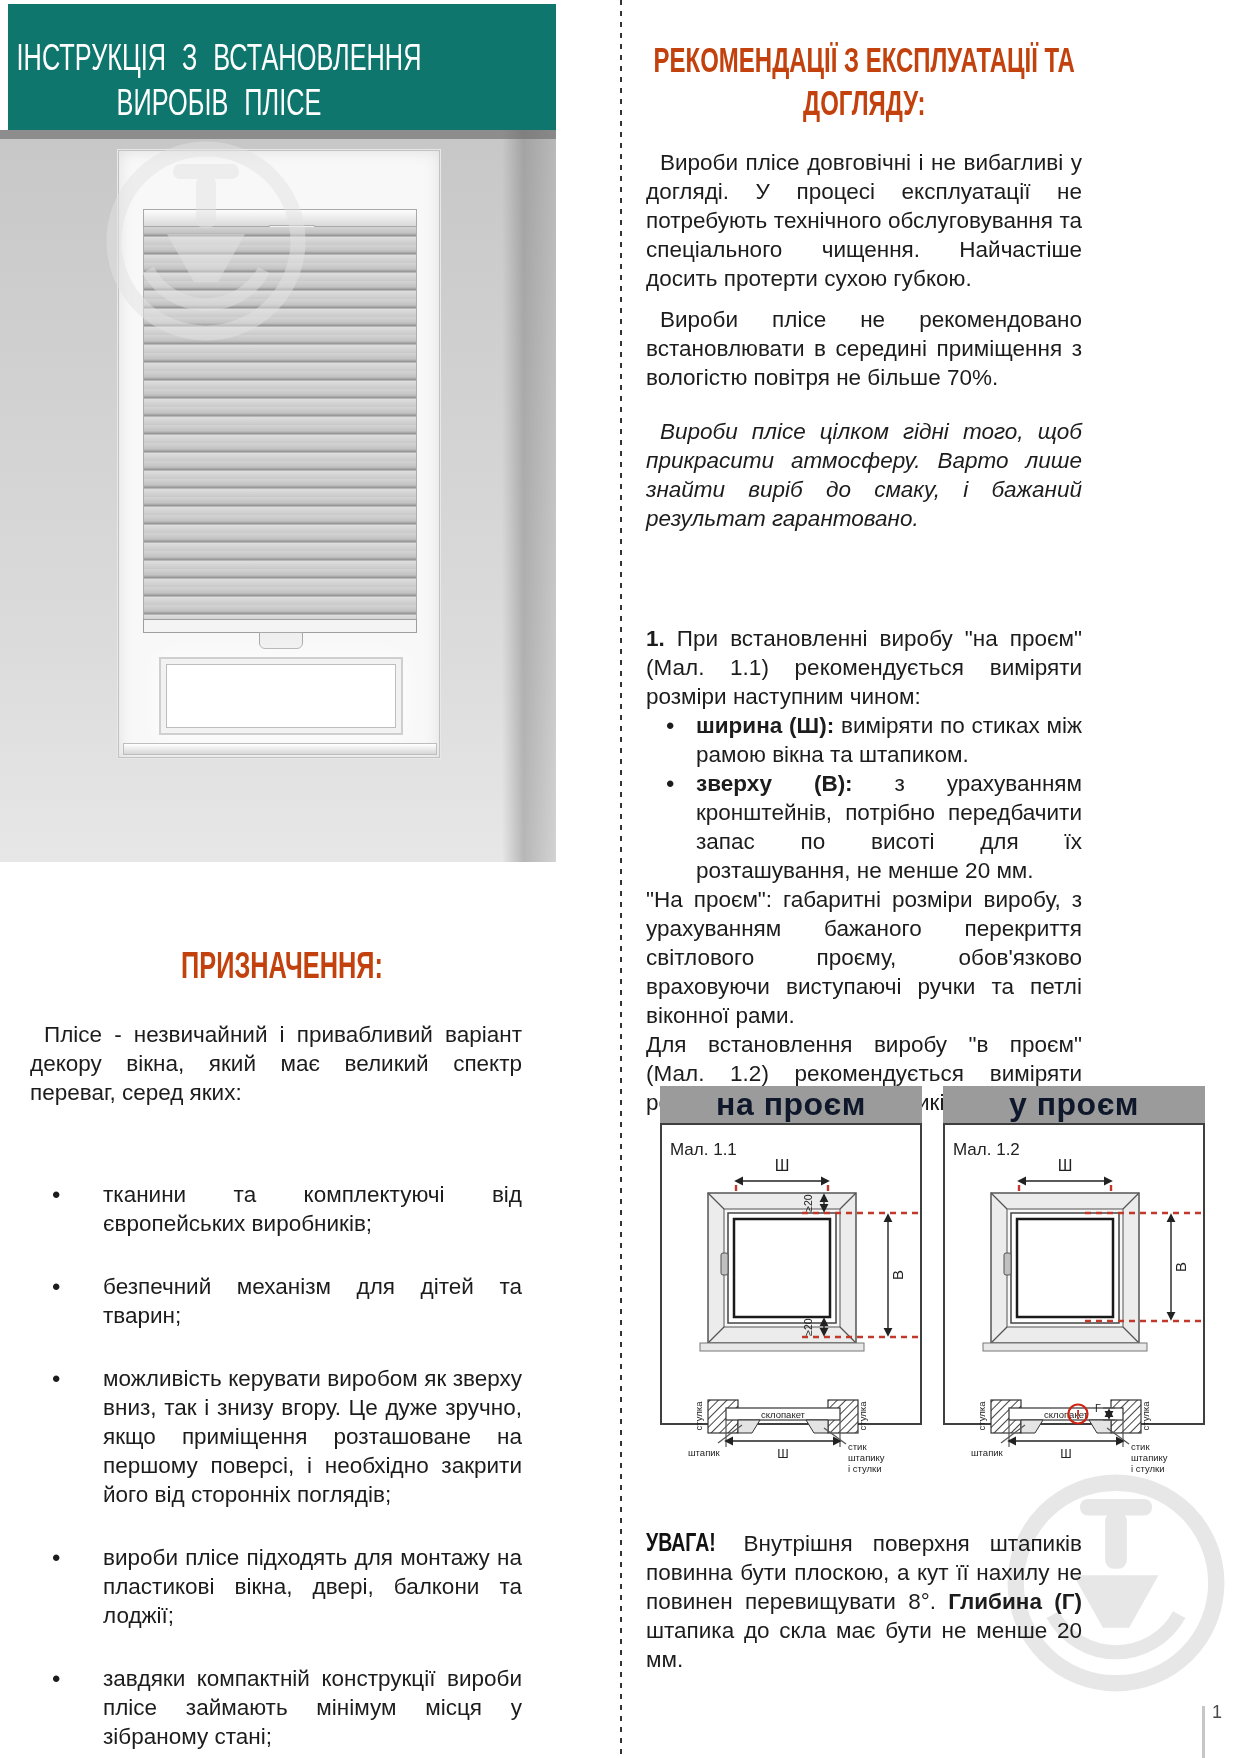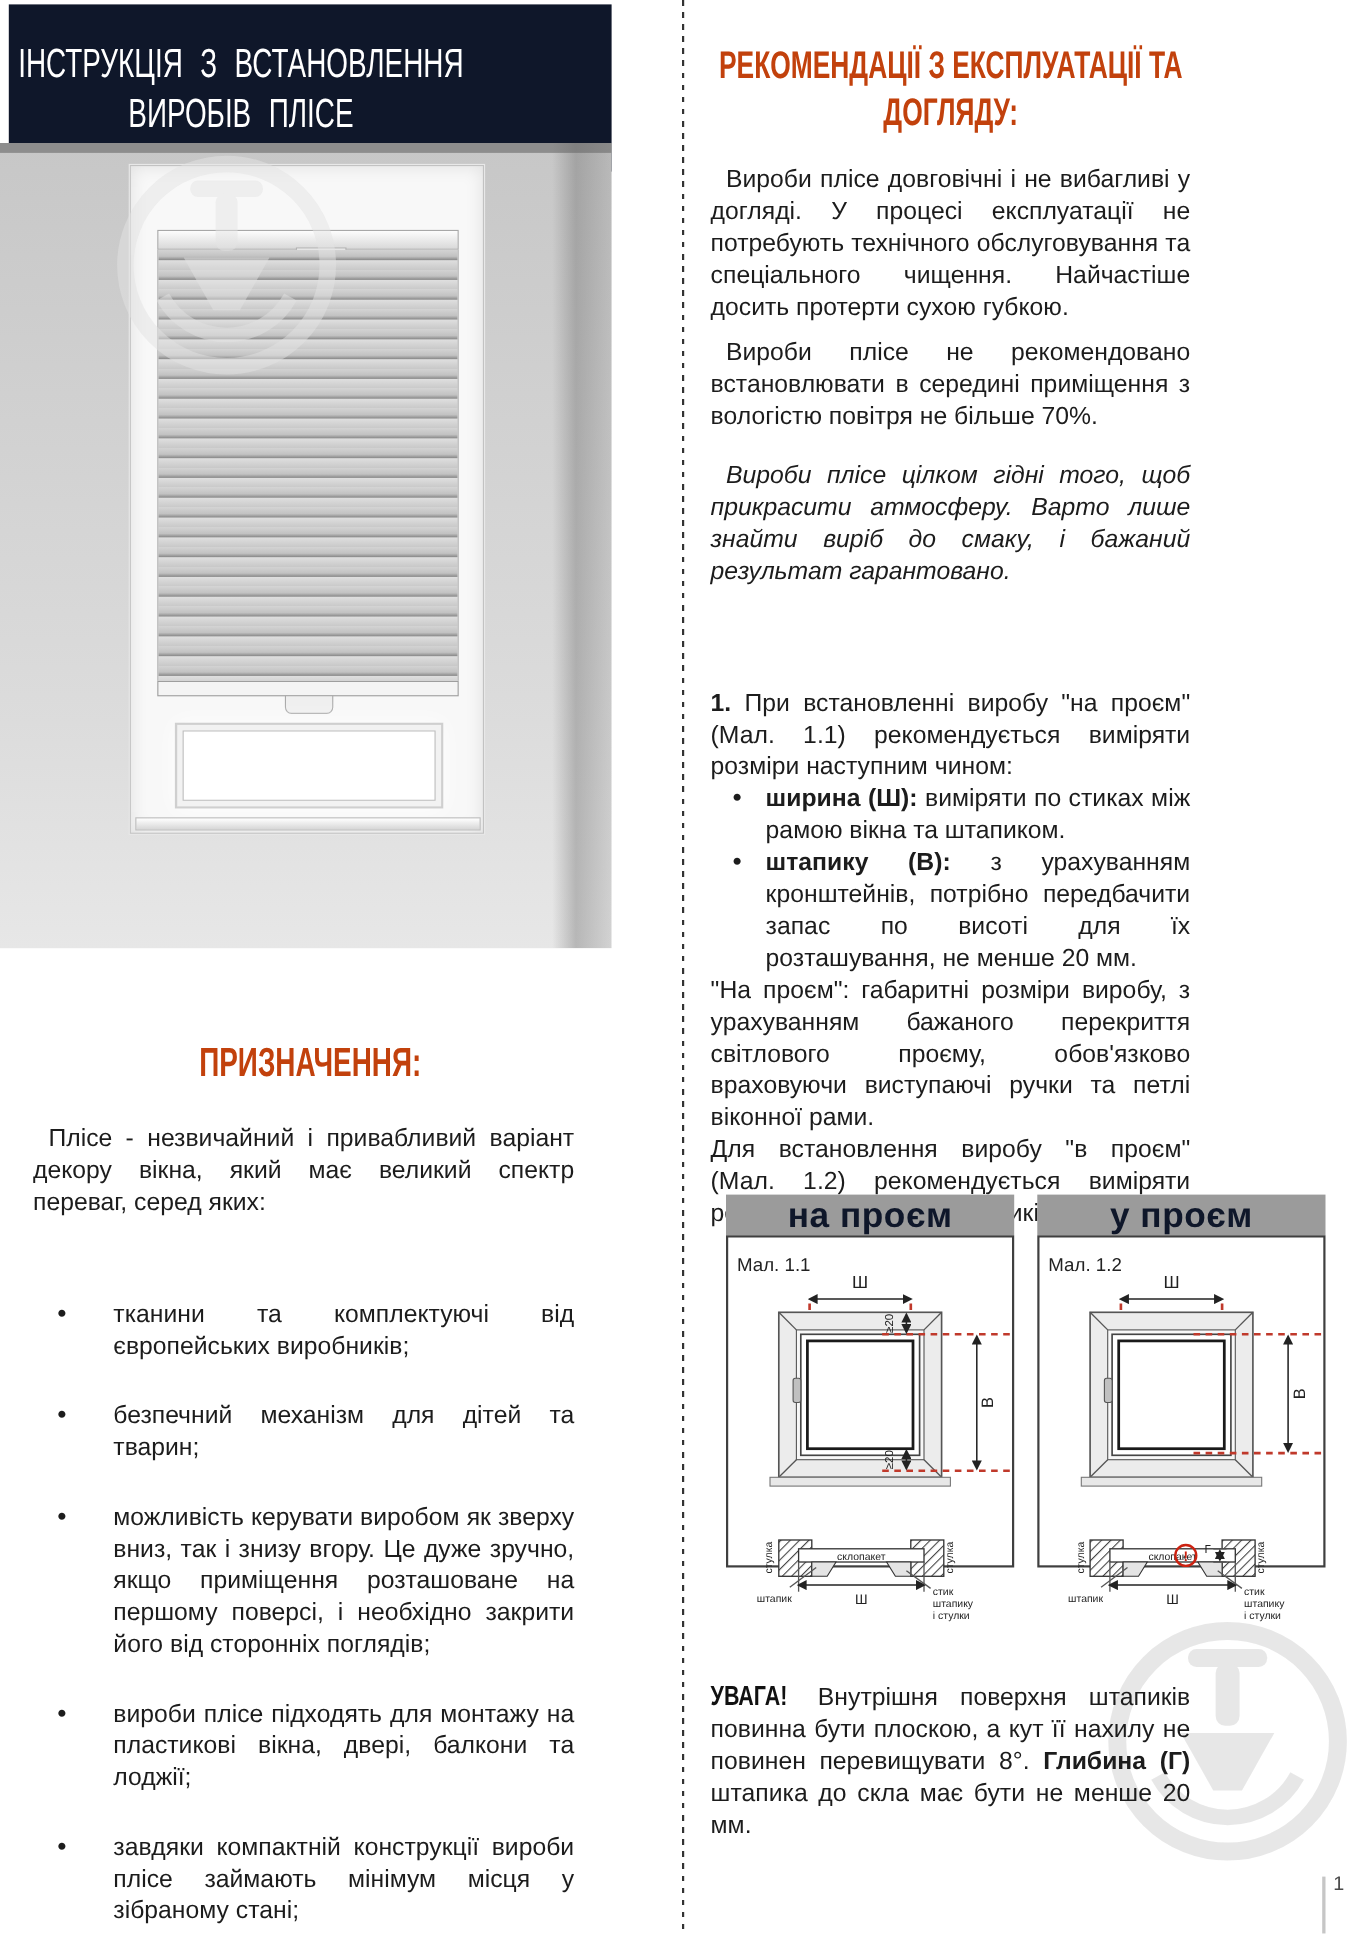--- a/index.html
+++ b/index.html
@@ -5,21 +5,21 @@
   html,body{margin:0;padding:0;background:#ffffff;}
   .page{position:relative;width:1245px;height:1758px;background:#fff;overflow:hidden;
         font-family:"Liberation Sans",sans-serif;color:#1c1c1c;}
   .abs{position:absolute;}
 
   
   .cond-block{position:absolute;text-align:center;font-weight:700;color:#c2410c;overflow:visible;}
   .cond-inner{width:146%;margin-left:-23%;transform:scaleX(0.685);text-align:center;}
 
   
-  .left-header{left:8px;top:4px;width:548px;height:152px;background:#0f172a;
+  .left-header{left:8px;top:4px;width:548px;height:152px;background:#0f766e;
                display:flex;align-items:center;justify-content:center;}
   .left-header .cond-inner{font-size:37px;line-height:45px;color:#fff;word-spacing:0.35em;}
 
   .photo{left:0;top:130px;width:556px;height:732px;overflow:hidden;
          background:linear-gradient(180deg,#c7c7c7 0%,#d2d2d2 38%,#dcdcdc 72%,#e7e7e7 100%);}
   .photo-top-band{position:absolute;left:0;top:0;width:100%;height:9px;background:#8d8d8d;}
   .photo-corner{position:absolute;right:0;top:0;width:54px;height:100%;
                 background:linear-gradient(90deg,rgba(110,110,110,0) 0%,rgba(105,105,105,0.38) 40%,rgba(120,120,120,0.18) 100%);}
   .win{position:absolute;left:118px;top:20px;width:320px;height:606px;background:#f8f8f8;
        border:1px solid #c2c2c2;box-shadow:0 0 0 1px #e8e8e8, inset 0 0 16px rgba(0,0,0,0.10);}
@@ -146,21 +146,21 @@
     <p class="p-ind it gap-md" style="margin-top:25px;">Вироби плісе цілком гідні того, щоб прикрасити атмосферу. Варто лише знайти виріб до смаку, і бажаний результат гарантовано.</p>
   </div>
 
 
   <div class="abs body-text z2" style="left:646px;top:624px;width:436px;">
     <p><b>1.</b>
        <span>При встановленні виробу "на проєм" (Мал. 1.1) рекомендується виміряти розміри наступним чином:</span></p>
     <ul class="blist blist-right">
       <li><b>ширина (Ш):</b>
           <span>виміряти по стиках між рамою вікна та штапиком.</span></li>
-      <li><b>штапику (В):</b>
+      <li><b>зверху (В):</b>
           <span>з урахуванням кронштейнів, потрібно передбачити запас по висоті для їх розташування, не менше 20 мм.</span></li>
     </ul>
     <p>"На проєм": габаритні розміри виробу, з урахуванням бажаного перекриття світлового проєму, обов'язково враховуючи виступаючі ручки та петлі віконної рами.</p>
     <p><span>Для встановлення виробу "в проєм" (Мал. 1.2) рекомендується виміряти розміри по "ребрам" штапиків (</span><b>Ш, В</b><span>).</span></p>
   </div>
 
   <svg class="abs watermark-page" width="242" height="242" viewBox="0 0 222 222" opacity="0.8">
     <g stroke="#e2e2e2" fill="#e2e2e2">
       <circle cx="111" cy="111" r="92" fill="none" stroke-width="15"></circle>
       <rect x="78" y="34" width="66" height="15" rx="7" stroke="none"></rect>

